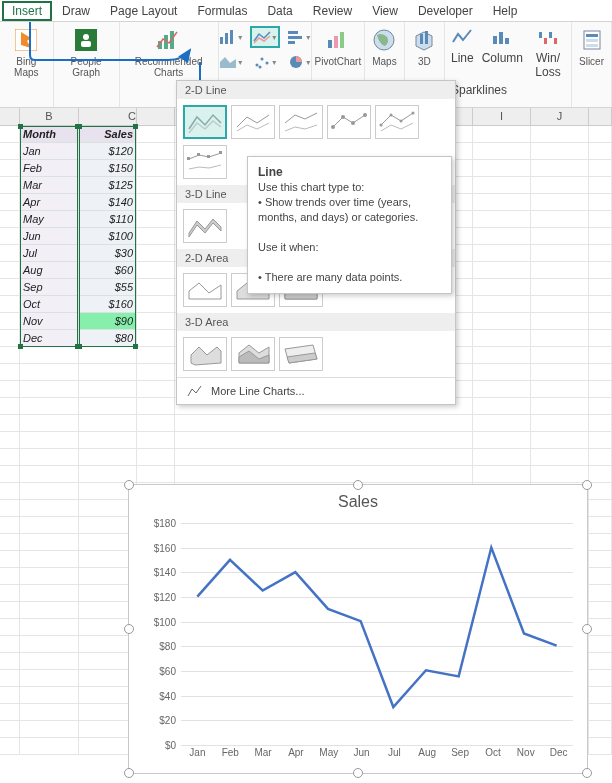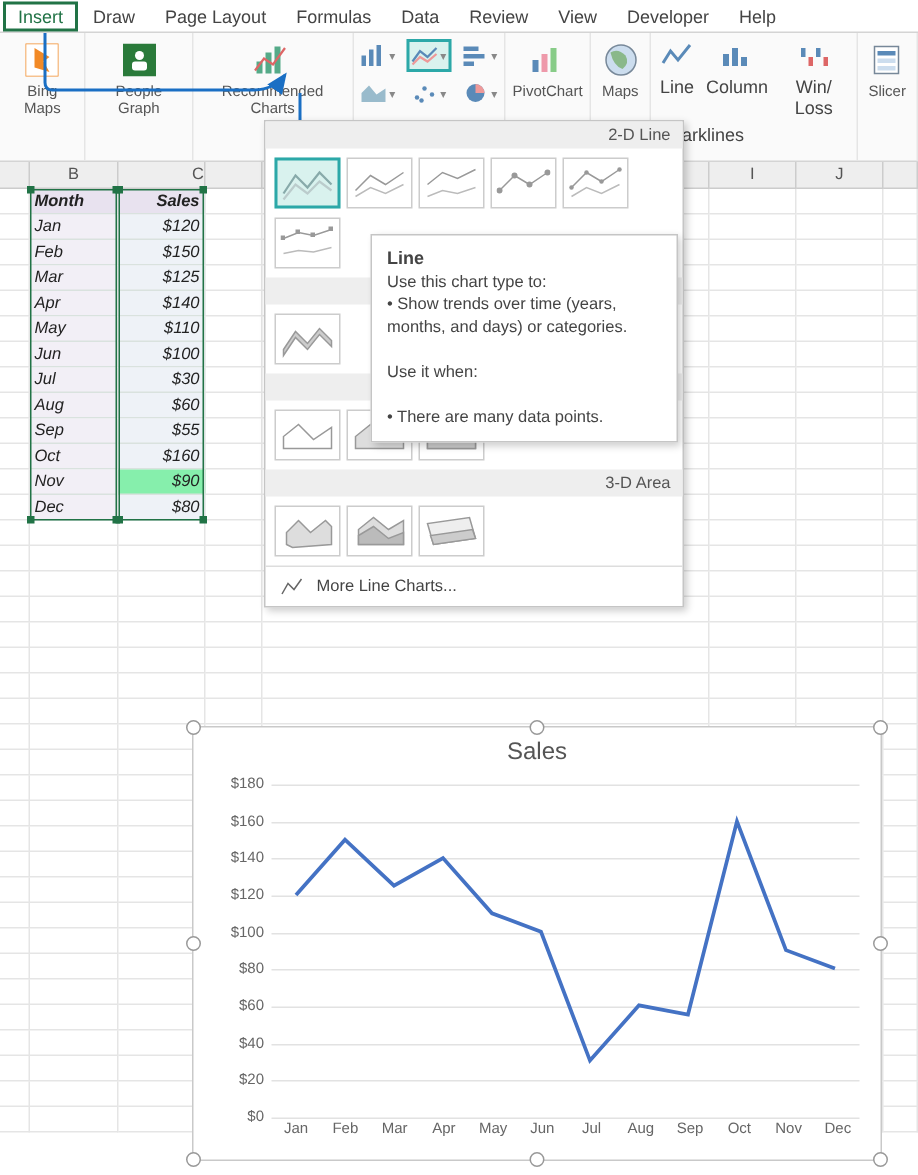--- a/index.html
+++ b/index.html
@@ -24,21 +24,21 @@
     .cell{border-right:1px solid #d9e2de;border-bottom:1px solid #d9e2de;font-size:11px;line-height:16px;padding:0 3px;color:#222;}
     .hdr{background:#e8e2ef;font-weight:bold;}
     .colB{width:59px;}
     .colC{width:58px;text-align:right;}
     .colA{width:20px;}
     .emptycell{border-right:1px solid #e5e5e5;border-bottom:1px solid #e5e5e5;}
     .selbox{position:absolute;border:1.5px solid #217346;pointer-events:none;}
     .selhandle{position:absolute;width:5px;height:5px;background:#217346;}
     
     .dropdown{position:absolute;left:176px;top:80px;width:280px;background:#fff;border:1px solid #c5c5c5;box-shadow:2px 2px 5px rgba(0,0,0,0.2);z-index:5;}
-    .dsect{background:#eee;padding:3px 8px;font-size:11px;color:#555;text-align:right;}
+    .dsect{background:#eee;padding:3px 8px;font-size:11px;color:#555;}
     .drow{display:flex;gap:4px;padding:6px;}
     .thumb{width:44px;height:34px;border:1px solid #ccc;display:flex;align-items:center;justify-content:center;cursor:pointer;}
     .thumb.sel{border:2px solid #2ca8a8;background:#d9f2ee;}
     .more{padding:6px 10px;font-size:11px;border-top:1px solid #ddd;cursor:pointer;display:flex;align-items:center;gap:8px;}
     
     .tip{position:absolute;left:247px;top:156px;width:205px;background:#fff;border:1px solid #c5c5c5;box-shadow:2px 2px 5px rgba(0,0,0,0.2);padding:8px 10px;font-size:11px;z-index:6;line-height:15px;}
     .tip b{font-size:12px;}
     
     .arrow{position:absolute;pointer-events:none;}
     
@@ -160,20 +160,30 @@
   </div>
   <div class="group">
     <div class="ico">
         <svg width="24" height="24">
           <circle cx="12" cy="12" r="10" fill="#cde" stroke="#789"></circle>
           <path d="M5 7 Q10 4 15 9 Q18 14 13 18 Q7 16 5 7" fill="#8ab88a"></path>
         </svg>
       </div>
     <div class="lbl">Maps</div>
   </div>
+  <div class="group">
+    <div class="ico">
+        <svg width="24" height="24">
+          <path d="M4 18 L12 22 L20 18 L20 8 L12 4 L4 8 Z" fill="#cde" stroke="#789"></path>
+          <rect x="8" y="6" width="3" height="10" fill="#5a8ab8"></rect>
+          <rect x="13" y="3" width="3" height="13" fill="#5a8ab8"></rect>
+        </svg>
+      </div>
+    <div class="lbl">3D</div>
+  </div>
   <div style="display:flex;flex-direction:column;border-right:1px solid #e5e5e5;padding:4px 6px 2px">
     <div style="display:flex;gap:8px">
       <div style="text-align:center"><svg width="22" height="22">
             <path d="M2 16 L7 8 L12 14 L20 4" stroke="#5a8ab8" fill="none" stroke-width="2"></path>
           </svg><div class="lbl">Line</div></div>
       <div style="text-align:center"><svg width="22" height="22">
             <rect x="2" y="10" width="4" height="8" fill="#5a8ab8"></rect>
             <rect x="8" y="6" width="4" height="12" fill="#5a8ab8"></rect>
             <rect x="14" y="12" width="4" height="6" fill="#5a8ab8"></rect>
           </svg><div class="lbl">Column</div></div>

